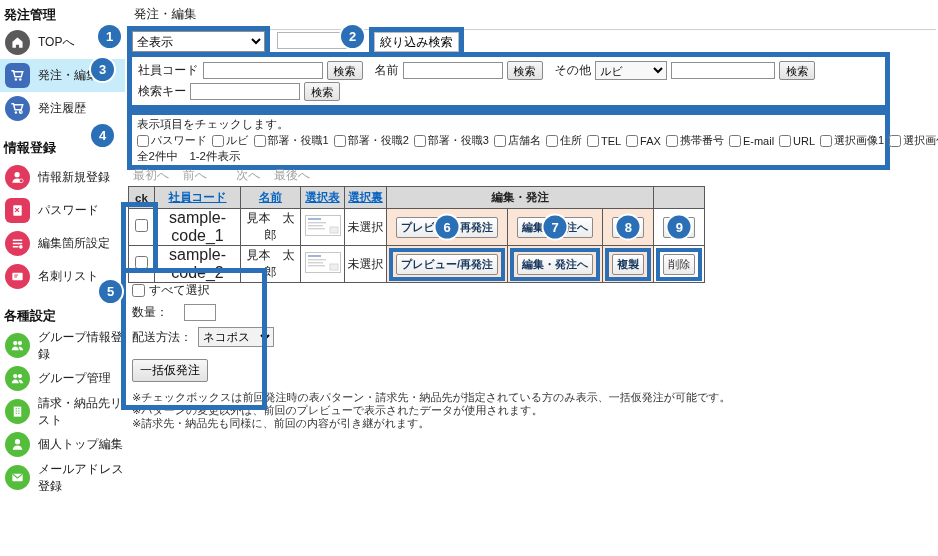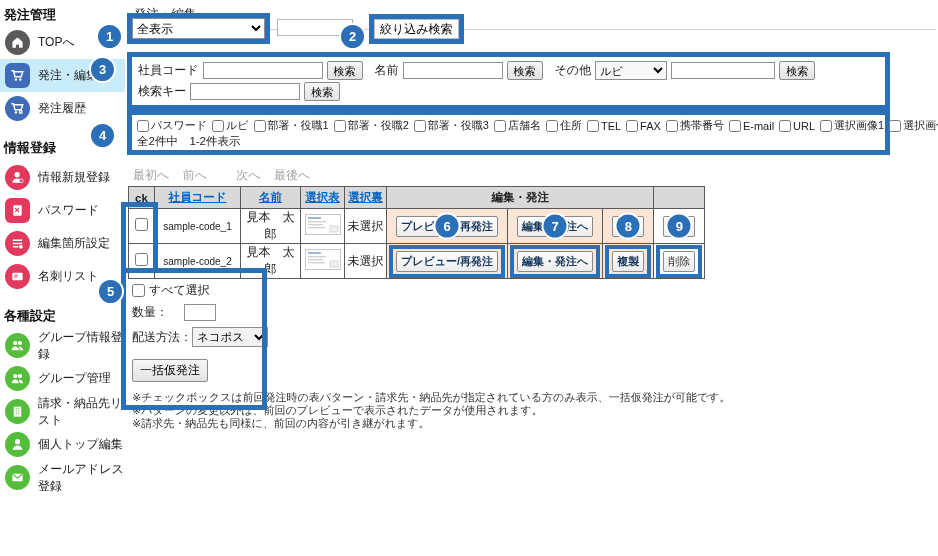--- a/index.html
+++ b/index.html
@@ -18,21 +18,21 @@
   .ic-blue{background:#3e6cb8}
   .ic-red{background:#e23a5e}
   .ic-green{background:#55bd3c}
   .sb-icon svg{display:block}
 
   
   .main{position:absolute;left:130px;top:0;width:808px;height:556px}
   .title-bar{position:absolute;left:2px;top:0;width:804px;padding:6px 0 6px 2px;border-bottom:1px solid #cfcfcf;font-size:12.5px;color:#222}
 
   .ablue{border:5px solid #2b6fb6}
-  .toolbar{position:absolute;left:0;top:13px;height:30px;width:760px}
+  .toolbar{position:absolute;left:0;top:26px;height:30px;width:760px}
   .box1{position:absolute;left:-3px;top:0;display:inline-flex;background:#fff}
   .filter-select{width:133px;height:21px;font-size:12px;border:1px solid #8f8f8f;background:#fff}
   .kw-input{position:absolute;left:147px;top:6px;width:76px;height:17px;border:1px solid #b5b5b5}
   .box2{position:absolute;left:239px;top:1px}
   .narrow-btn{height:20px;font-size:12px;background:#fff;border:1px solid #bdbdbd;padding:0 5px;white-space:nowrap;cursor:pointer}
 
   .box3{position:absolute;left:-3px;top:52px;width:763px;background:#fff;padding:3px 6px}
   .srow{display:flex;align-items:center;height:21px;gap:4px;white-space:nowrap}
   .lbl{font-size:12px;color:#222}
   .inp{height:17px;border:1px solid #8f8f8f;font-size:11px;padding:0 2px}
@@ -50,32 +50,32 @@
   .pagination{position:absolute;left:3px;top:167px;color:#a3a3a3;font-size:12px}
   .pg{margin-right:10px;cursor:default}
   .pg.gap{margin-left:16px}
 
   
   table{position:absolute;left:-2px;top:186px;border-collapse:collapse;font-size:12px;background:#fff}
   th,td{border:1px solid #595959}
   th{background:#d9d9d9;height:22px;font-size:11.5px;font-weight:bold;padding:0 2px;text-align:center}
   th .hlink{color:#0563c1;text-decoration:underline;cursor:pointer}
   td{height:33px;text-align:center;padding:0 2px;background:#fff;position:relative}
-  td.code{font-size:10px}
+  td.code{font-size:16px}
   td.peach{background:#fbe5d6}
   .tbtn{font-size:11px;font-weight:bold;color:#17375e;background:linear-gradient(#fefefe,#ececec);border:1px solid #8a8a8a;border-radius:2px;padding:2px 4px;white-space:nowrap;cursor:pointer}
   .tbtn.plain{font-weight:normal;color:#333}
   .awrap{display:inline-block;border:4px solid #2b6fb6;padding:2px 3px;line-height:0}
   .rowck{width:13px;height:13px}
 
   
   .bulk{position:absolute;left:2px;top:282px;font-size:12px}
   .bulk .line{display:flex;align-items:center}
   .qty-input{width:32px;height:17px;border:1px solid #8f8f8f;margin-left:16px}
-  .ship-select{width:76px;height:20px;font-size:11.5px;border:1px solid #8f8f8f;background:#f2f2f2;}
+  .ship-select{width:76px;height:20px;font-size:11.5px;border:1px solid #8f8f8f;background:#f2f2f2;margin-left:6px}
   .bulk-btn{margin-top:12px;font-size:12px;padding:2px 7px;background:linear-gradient(#f7f7f7,#e2e2e2);border:1px solid #8a8a8a;border-radius:2px;cursor:pointer}
   .notes{margin-top:9px;font-size:11px;line-height:13px;color:#333;white-space:nowrap}
 
   
   .num{position:absolute;width:23px;height:23px;border-radius:50%;background:#2b6fb6;color:#fff;font-weight:bold;font-size:13px;display:flex;align-items:center;justify-content:center;box-shadow:0 0 0 2px #fff;z-index:30}
   .cellnum{left:50%;top:50%;transform:translate(-50%,-50%);position:absolute}
   .box5a{position:absolute;left:121px;top:202px;width:37px;height:71px;border:5px solid #2b6fb6;border-bottom:none;z-index:20}
   .box5b{position:absolute;left:121px;top:268px;width:146px;height:142px;border:5px solid #2b6fb6;z-index:20}
 
   .thumb{display:inline-block;line-height:0}
@@ -253,20 +253,21 @@
       <button class="gbtn">検索</button>
     </div>
     <div class="srow">
       <span class="lbl">検索キー</span>
       <input class="inp w110" type="text" style="">
       <button class="gbtn">検索</button>
     </div>
   </div>
 
   <div class="box4 ablue">
+    <div>表示項目をチェックします。</div>
     <div class="cb-row">
       <label>
           <input type="checkbox" style="">
           <span>パスワード</span>
         </label>
       <label>
           <input type="checkbox" style="">
           <span>ルビ</span>
         </label>
       <label>

